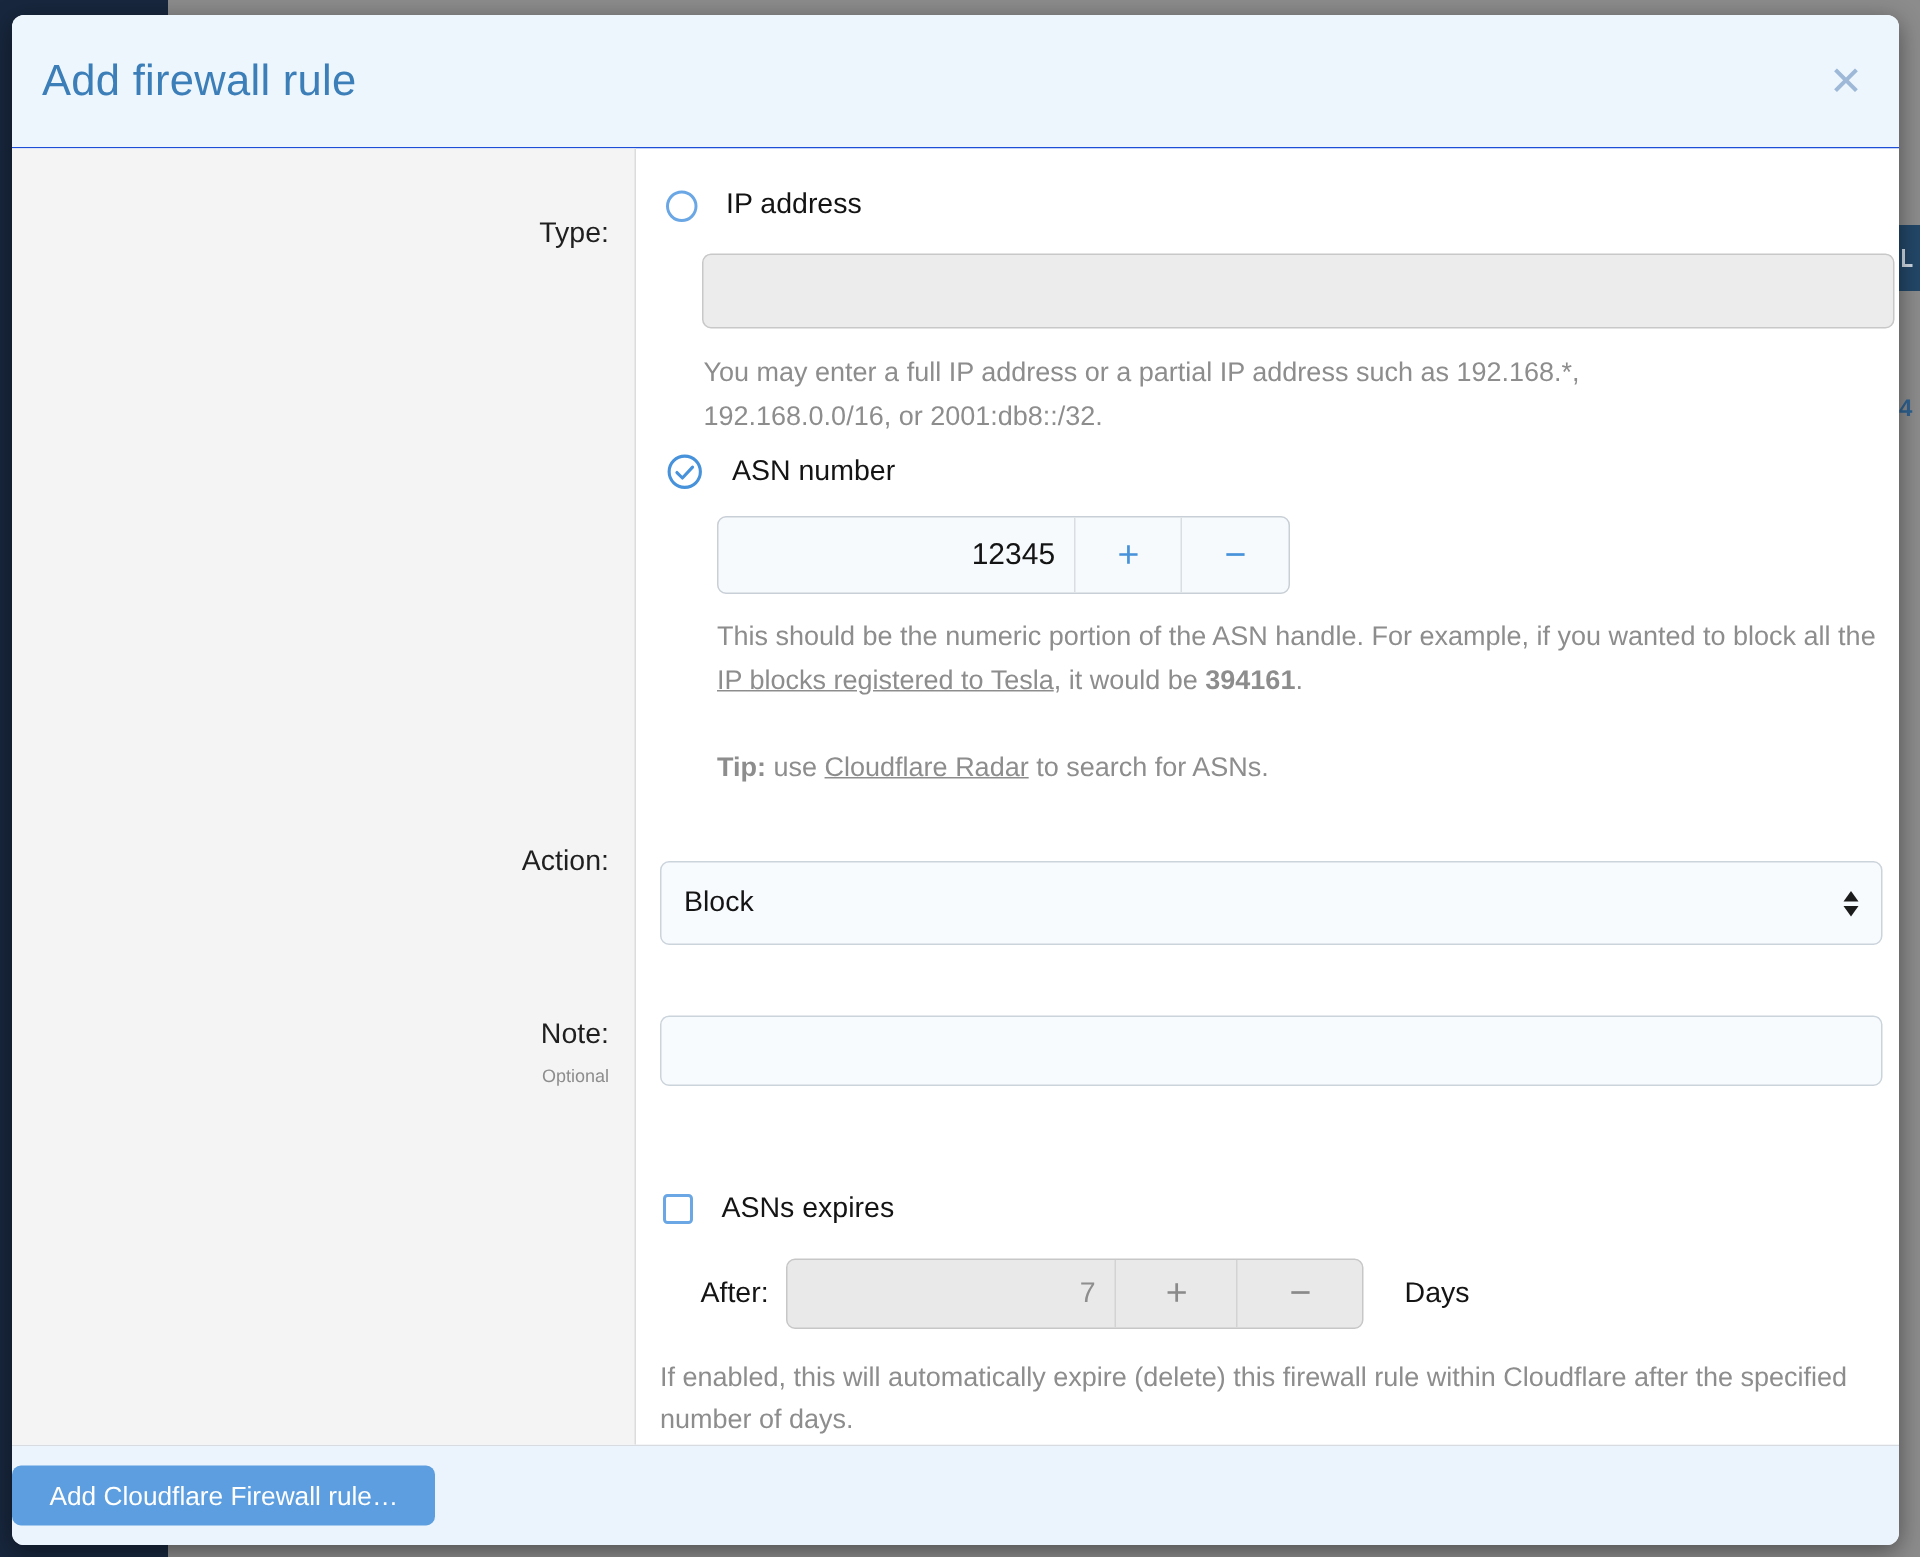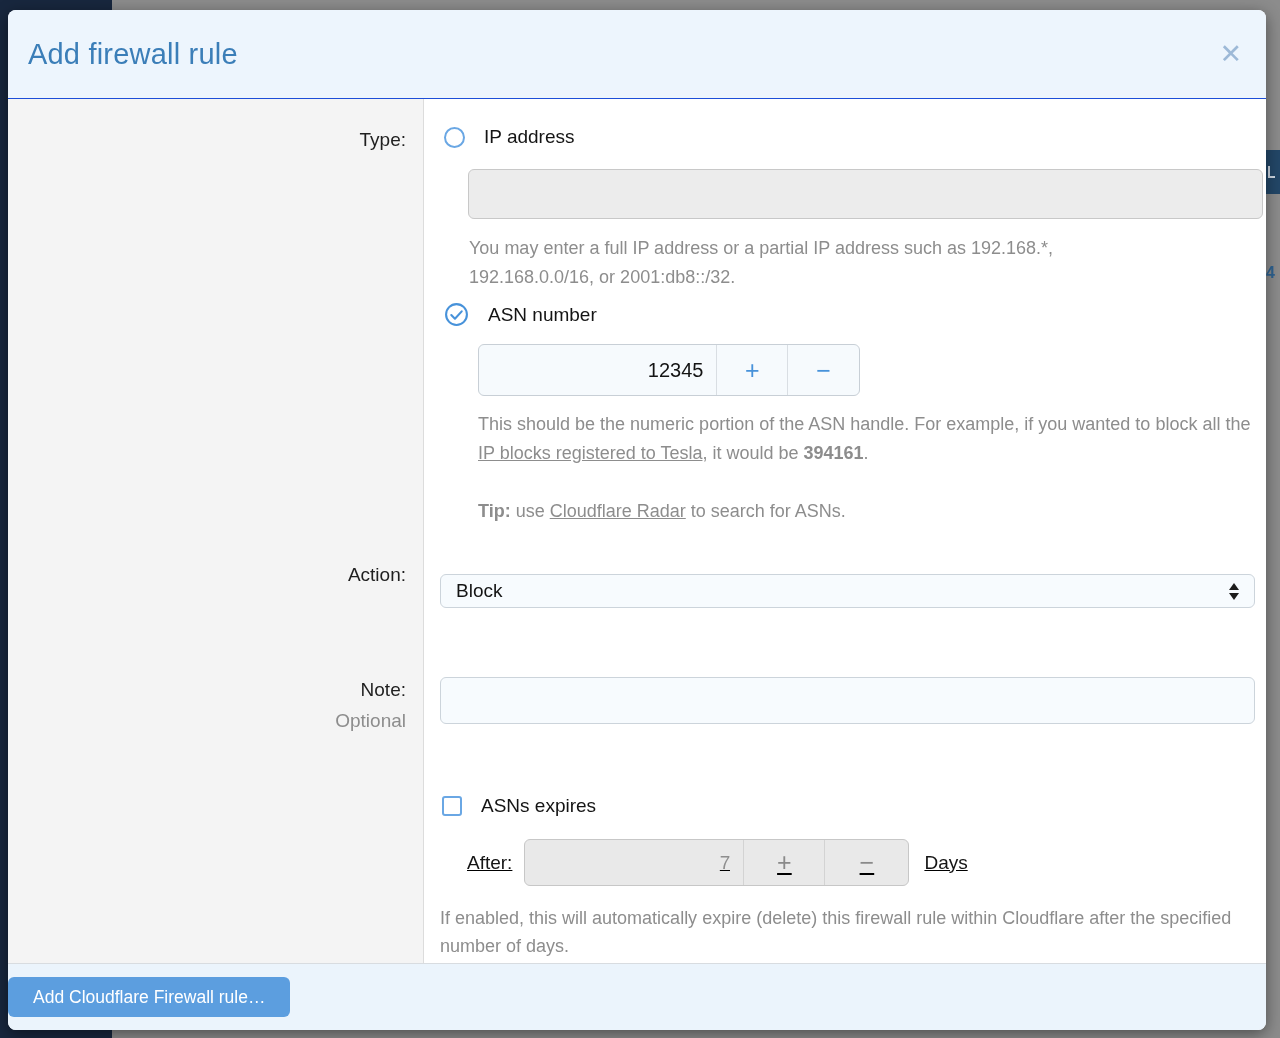--- a/index.html
+++ b/index.html
@@ -17,21 +17,21 @@
            border-radius:8px; overflow:hidden; display:flex; flex-direction:column;
            box-shadow:0 4px 16px rgba(0,0,0,0.45); }
   .modal-header { height:89px; background:#edf5fd; border-bottom:1px solid #1d4ed8;
                   display:flex; align-items:center; justify-content:space-between; padding:0 24px 0 20px; flex:none; }
   .modal-title { color:#3b7eb8; font-size:29px; letter-spacing:0.2px; }
   .close-btn { color:#9db9d7; font-size:27px; font-weight:bold; line-height:1; cursor:pointer; }
 
   .modal-body { position:relative; flex:1; background:#fff; }
   .left-col { position:absolute; left:0; top:0; bottom:0; width:416px; background:#f4f4f4; border-right:1px solid #dcdcdc; }
   .col-label { position:absolute; right:17px; font-size:19px; color:#1f1f1f; white-space:nowrap; }
-  .col-sublabel { position:absolute; right:17px; font-size:19px; color:#8d8d8d; white-space:nowrap; }
+  .col-sublabel { position:absolute; right:17px; font-size:12px; color:#8d8d8d; white-space:nowrap; }
 
   .abs { position:absolute; }
   .choice-row { display:flex; align-items:center; gap:19px; }
   .choice-label { font-size:19px; color:#141414; }
   .radio-off { width:21px; height:21px; border:2px solid #6aa7e4; border-radius:50%; background:#fff; flex:none; }
   .checkbox-off { width:20px; height:20px; border:2px solid #6aa7e4; border-radius:3px; background:#fff; flex:none; }
 
   .input-disabled { background:#ececec; border:1px solid #c8c8c8; border-radius:6px; font-size:19px; padding:0 12px; color:#555; }
   .input-lite { background:#f7fbfe; border:1px solid #ccd4db; border-radius:6px; font-size:19px; padding:0 14px; color:#141414; outline:none; }
 
@@ -47,21 +47,21 @@
   .num-group.disabled .step-btn { color:#8a8a8a; border-left-color:#d3d3d3; }
 
   .select-box { display:flex; align-items:center; justify-content:space-between; background:#f7fbfe;
                 border:1px solid #ccd4db; border-radius:6px; padding:0 15px; font-size:19px; color:#141414; cursor:pointer; }
   .sel-arrows { display:flex; flex-direction:column; align-items:center; }
   .tri-up { width:0; height:0; border-left:5px solid transparent; border-right:5px solid transparent; border-bottom:7px solid #1c1c1c; margin-bottom:3px; }
   .tri-down { width:0; height:0; border-left:5px solid transparent; border-right:5px solid transparent; border-top:7px solid #1c1c1c; }
 
   .after-row { display:flex; align-items:center; }
   .after-label { font-size:19px; color:#141414; margin-right:12px; }
-  .days-label { font-size:19px; color:#141414; margin-left:15px; }
+  .days-label { font-size:19px; color:#141414; margin-left:27px; }
 
   .modal-footer { height:67px; flex:none; background:#ebf4fc; border-top:1px solid #d8dce0; display:flex; align-items:center; }
   .submit-btn { height:40px; padding:0 25px; background:#5c9edf; color:#fff; border:none;
                 border-radius:6px; font-size:17.5px; font-family:inherit; cursor:pointer; }
 </style>
 </head>
 <body>
 
 <div class="page">
 
@@ -73,21 +73,21 @@
 
   <div class="modal">
 
     <div class="modal-header">
       <div class="modal-title">Add firewall rule</div>
       <div class="close-btn">✕</div>
     </div>
 
     <div class="modal-body">
       <div class="left-col">
-        <div class="col-label" style="top:30px;text-align:right;">Type:</div>
+        <div class="col-label" style="top:46px;text-align:right;">Type:</div>
         <div class="col-label" style="top:465px;text-align:center;">Action:</div>
         <div class="col-label" style="top:580px;">Note:</div>
         <div class="col-sublabel" style="top:611px;">Optional</div>
       </div>
 
       <div class="abs choice-row" style="left:436px; top:27px;">
         <span class="radio-off"></span>
         <span class="choice-label">IP address</span>
       </div>
       <input class="abs input-disabled" style="left: 460px; top: 70px; width: 795px; height: 50px;" disabled="" value="">
@@ -107,35 +107,35 @@
         <button class="step-btn" style="width:71px;">+</button>
         <button class="step-btn" style="width:72px;">−</button>
       </div>
       <div class="abs help-text" style="left:470px; top:311px; width:788px;">
         <span>This should be the numeric portion of the ASN handle. For example, if you wanted to block all the </span><a href="#">IP blocks registered to Tesla</a><span>, it would be </span><b>394161</b><span>.</span>
       </div>
       <div class="abs help-text" style="left:470px; top:398px; width:788px;">
         <b>Tip:</b><span> use </span><a href="#">Cloudflare Radar</a><span> to search for ASNs.</span>
       </div>
 
-      <div class="abs select-box" style="left:432px; top:475px; width:815px; height:34px;">
+      <div class="abs select-box" style="left:432px; top:475px; width:815px; height:56px;">
         <span>Block</span>
         <span class="sel-arrows">
           <span class="tri-up"></span>
           <span class="tri-down"></span>
         </span>
       </div>
 
       <input class="abs input-lite" style="left: 432px; top: 578px; width: 815px; height: 47px;" value="">
 
       <div class="abs choice-row" style="left:434px; top:696px;">
         <span class="checkbox-off"></span>
         <span class="choice-label">ASNs expires</span>
       </div>
-      <div class="abs after-row" style="left:459px; top:740px;text-decoration:underline;">
+      <div class="abs after-row" style="left:459px; top:740px;">
         <span class="after-label">After:</span>
         <div class="num-group disabled" style="width:385px; height:47px;">
           <input class="num-input" style="width: 218px;" disabled="" value="7">
           <button class="step-btn" style="width:81px;" disabled="">+</button>
           <button class="step-btn" style="width:84px;" disabled="">−</button>
         </div>
         <span class="days-label">Days</span>
       </div>
       <div class="abs help-text" style="left:432px; top:805px; width:800px; line-height:28px;">If enabled, this will automatically expire (delete) this firewall rule within Cloudflare after the specified number of days.</div>
     </div>

